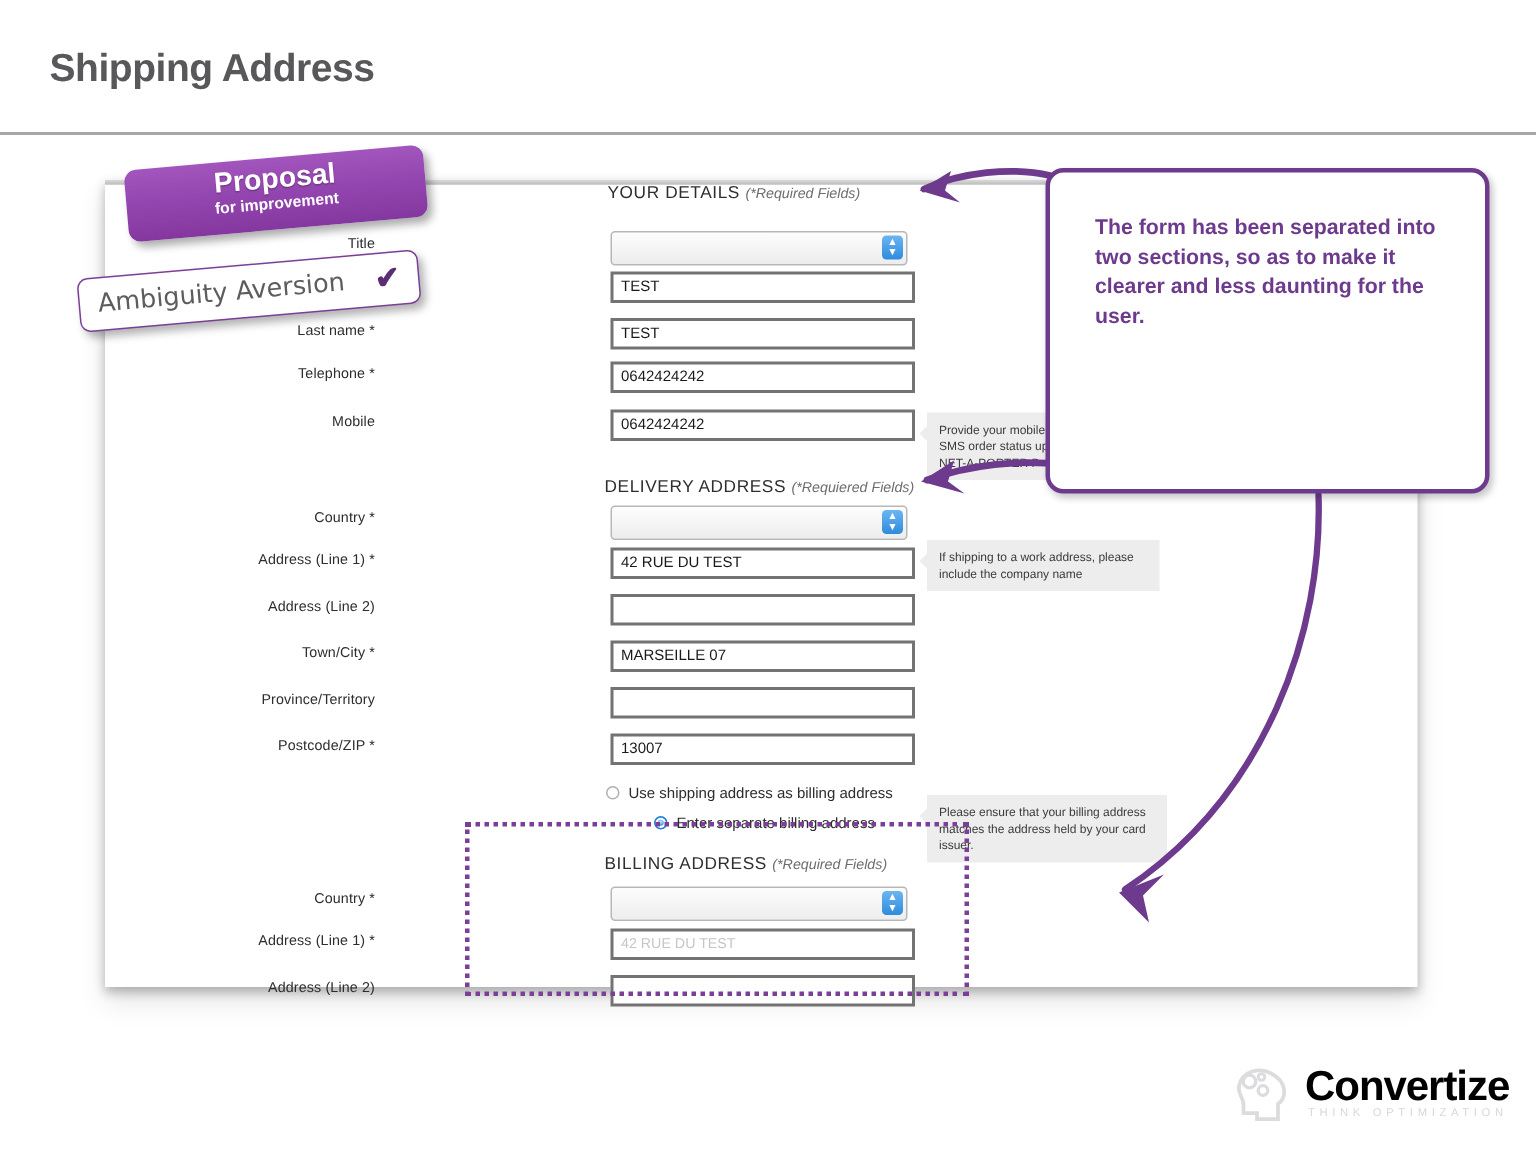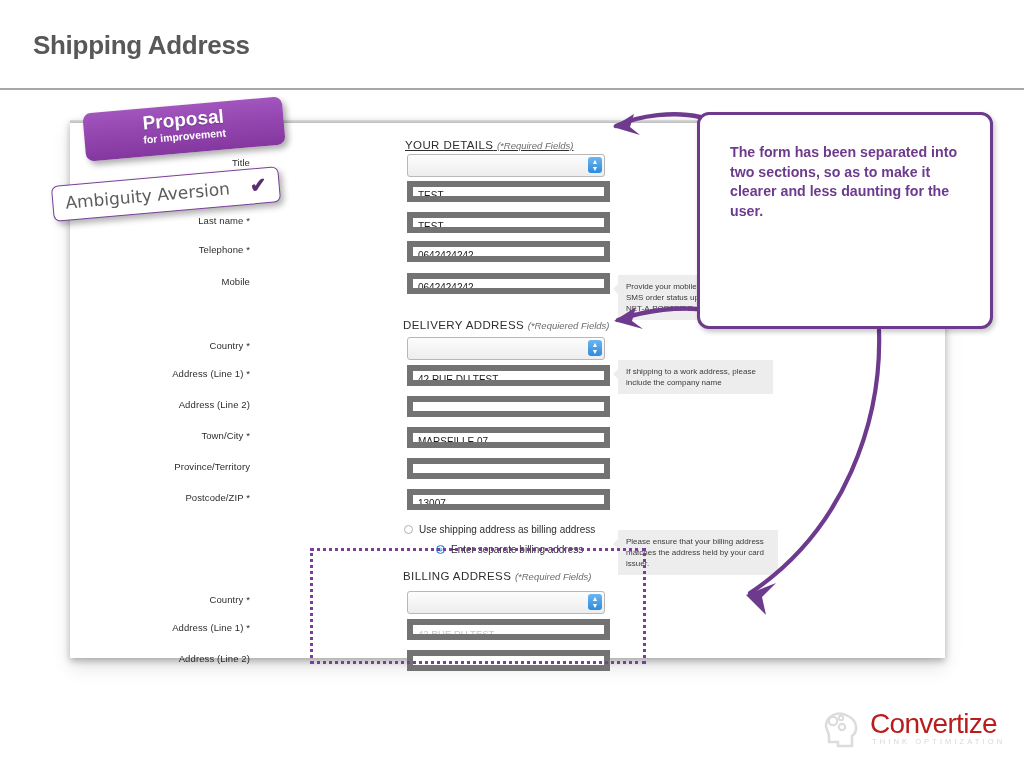--- a/index.html
+++ b/index.html
@@ -46,21 +46,21 @@
   }
 
   .frow { position:absolute; height:22px; }
   .flabel {
     position:absolute; right:0; top:3px; width:150px; text-align:right;
     font-size:9.5px; color:#2d2d2f; white-space:nowrap;
     font-family:"Liberation Sans", sans-serif; letter-spacing:0.1px;
   }
   .finput {
     position:absolute; left:157px; top:0; width:203px; height:21px;
-    border:6px solid #737373; background:#fff;
+    border:2px solid #737373; background:#fff;
     font-size:9.5px; color:#1e1e20; padding:3px 5px 0 5px;
     font-family:"Liberation Sans", sans-serif;
     white-space:nowrap; overflow:hidden;
   }
   .finput.filled { font-size:10px; color:#19191b; }
   .finput.ghost { color:#c6c6c6; }
 
   .fselect {
     position:absolute; left:157px; top:0; width:198px; height:19px;
     border:1px solid #b7b7b7; border-radius:3px;
@@ -154,39 +154,39 @@
   }
   #callout p + p { margin-top:19px; }
 
   
   .arrow-svg { position:absolute; z-index:9; overflow:visible; }
 
   
   #logo { position:absolute; right:14px; bottom:16px; height:46px; width:196px; }
   #logo .word {
     position:absolute; left:56px; top:2px;
-    font-size:28px; font-weight:normal; color:#b91c1c; letter-spacing:-0.7px;
+    font-size:28px; font-weight:bold; color:#000000; letter-spacing:-0.7px;
     font-family:"Liberation Sans", sans-serif;
   }
   #logo .tag {
     position:absolute; left:58px; top:31px;
     font-size:7.5px; color:#d8d8da; letter-spacing:3.1px;
     font-family:"Liberation Sans", sans-serif;
   }
 </style>
 </head>
 <body>
 
 <div id="slide-title">Shipping Address</div>
 <div id="header-rule"></div>
 
 <div id="screenshot-card">
   <div class="form-area">
 
-    <div class="sec-head" style="left:335px; top:16px;text-decoration:underline;">
+    <div class="sec-head" style="left:335px; top:0;">
       <span>YOUR DETAILS</span>
       <span class="req">(*Required Fields)</span>
     </div>
 
     <div class="frow" style="left:180px; top:31px;">
       <span class="flabel">Title</span>
       <div class="fselect">
         <span>Ms</span>
         <span class="stepper">
             <i>▲</i>

